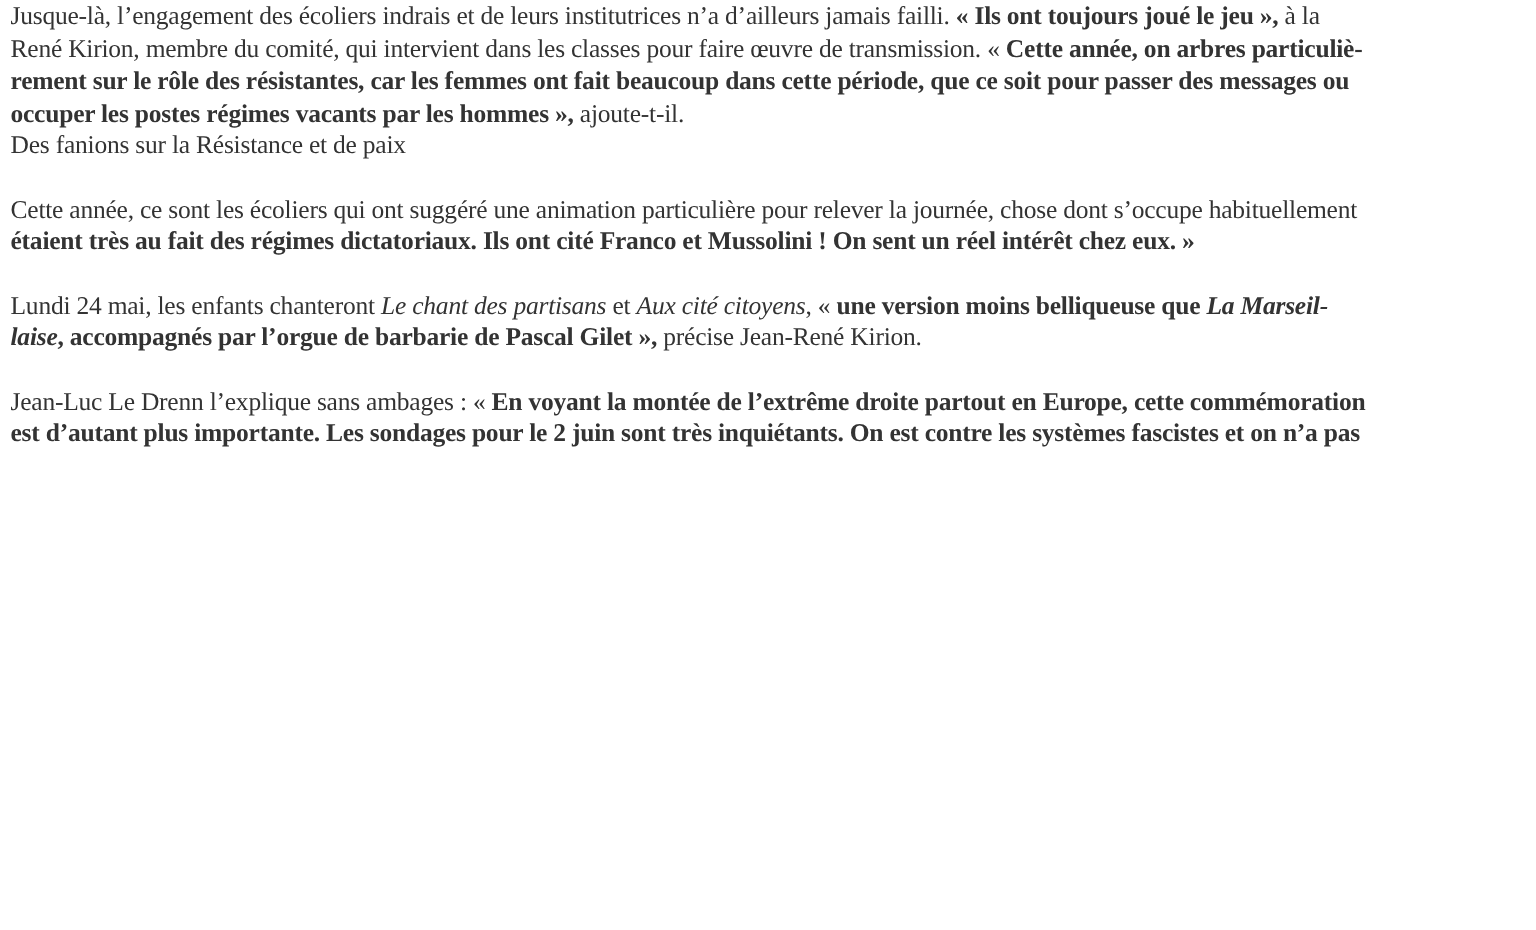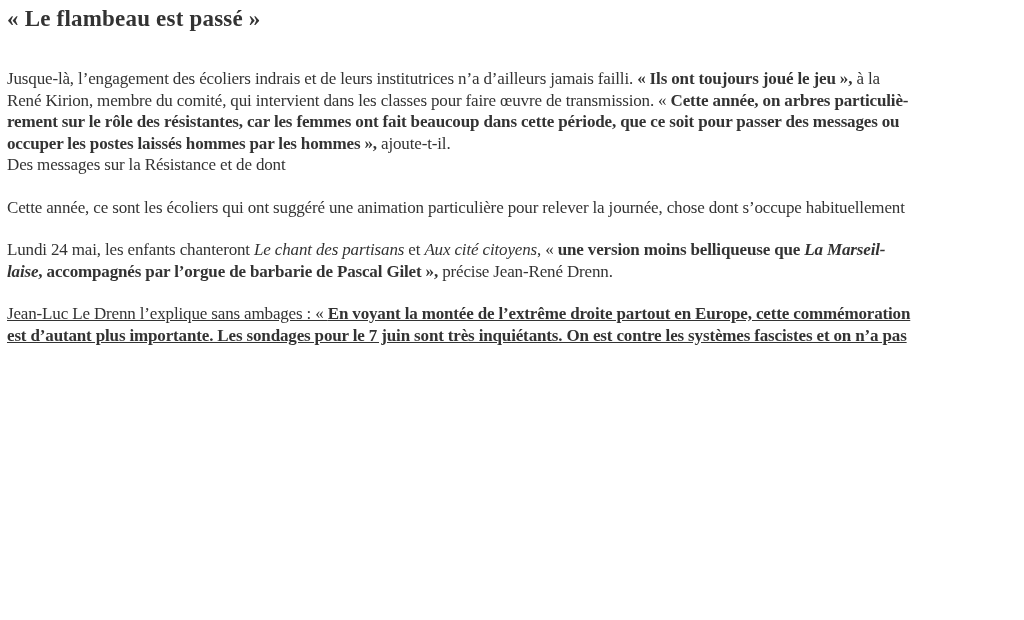--- a/index.html
+++ b/index.html
@@ -26,45 +26,45 @@
     font-weight: bold;
     margin: 6px 0 36px 0;
     letter-spacing: 0.2px;
   }
   .article-body {
     font-size: 17px;
     line-height: 21.5px;
     letter-spacing: -0.15px;
   }
   .paragraph { margin: 0 0 21px 0; }
-  .paragraph:last-child { margin-bottom: 16px; text-decoration: underline; }
+  .paragraph:last-child { margin-bottom: 16px; }
   .line { white-space: pre; }
   .n { font-weight: normal; font-style: normal; }
   .b { font-weight: bold; }
   .i { font-style: italic; }
   .bi { font-weight: bold; font-style: italic; }
 </style>
 </head>
 <body>
 
 <main class="article">
-  <h1 class="article-title">« Le flambeau est passé »</h1>
   <div class="article-body">
       <div class="paragraph">
         <div class="line"><span class="n">Jusque-là, l’engagement des écoliers indrais et de leurs institutrices n’a d’ailleurs jamais failli. </span><span class="b">« Ils ont toujours joué le jeu »,</span><span class="n"> à la</span></div>
         <div class="line"><span class="n">René Kirion, membre du comité, qui intervient dans les classes pour faire œuvre de transmission. « </span><span class="b">Cette année, on arbres particuliè-</span></div>
         <div class="line"><span class="b">rement sur le rôle des résistantes, car les femmes ont fait beaucoup dans cette période, que ce soit pour passer des messages ou</span></div>
-        <div class="line"><span class="b">occuper les postes laissés hommes par les hommes »,</span><span class="n"> ajoute-t-il.</span></div>
-        <div class="line"><span class="n">Des messages sur la Résistance et de dont</span></div>
+        <div class="line"><span class="b">occuper les postes régimes vacants par les hommes »,</span><span class="n"> ajoute-t-il.</span></div>
+        <div class="line"><span class="n">Des fanions sur la Résistance et de paix</span></div>
       </div>
       <div class="paragraph">
         <div class="line"><span class="n">Cette année, ce sont les écoliers qui ont suggéré une animation particulière pour relever la journée, chose dont s’occupe habituellement</span></div>
+        <div class="line"><span class="b">étaient très au fait des régimes dictatoriaux. Ils ont cité Franco et Mussolini ! On sent un réel intérêt chez eux. »</span></div>
       </div>
       <div class="paragraph">
         <div class="line"><span class="n">Lundi 24 mai, les enfants chanteront </span><span class="i">Le chant des partisans</span><span class="n"> et </span><span class="i">Aux cité citoyens</span><span class="n">, « </span><span class="b">une version moins belliqueuse que </span><span class="bi">La Marseil-</span></div>
-        <div class="line"><span class="bi">laise</span><span class="b">, accompagnés par l’orgue de barbarie de Pascal Gilet »,</span><span class="n"> précise Jean-René Drenn.</span></div>
+        <div class="line"><span class="bi">laise</span><span class="b">, accompagnés par l’orgue de barbarie de Pascal Gilet »,</span><span class="n"> précise Jean-René Kirion.</span></div>
       </div>
       <div class="paragraph">
         <div class="line"><span class="n">Jean-Luc Le Drenn l’explique sans ambages : « </span><span class="b">En voyant la montée de l’extrême droite partout en Europe, cette commémoration</span></div>
-        <div class="line"><span class="b">est d’autant plus importante. Les sondages pour le 7 juin sont très inquiétants. On est contre les systèmes fascistes et on n’a pas</span></div>
+        <div class="line"><span class="b">est d’autant plus importante. Les sondages pour le 2 juin sont très inquiétants. On est contre les systèmes fascistes et on n’a pas</span></div>
       </div>
     </div>
 </main>
 
 </body></html>

